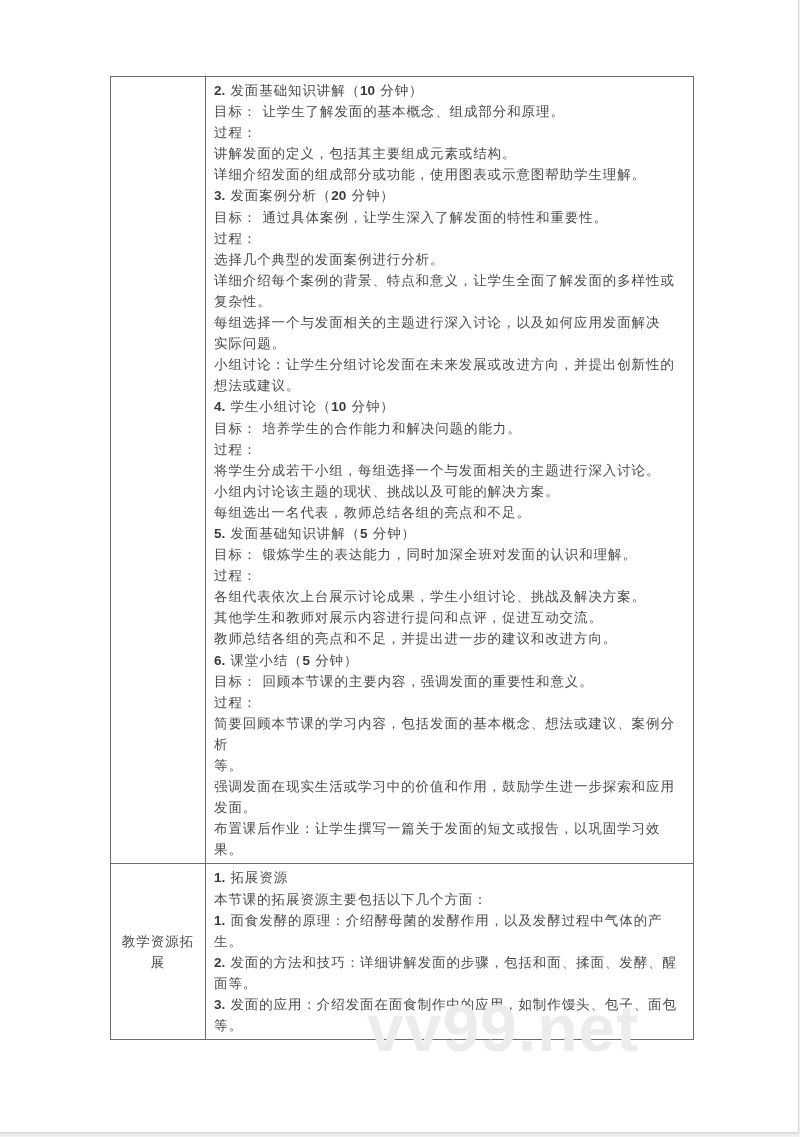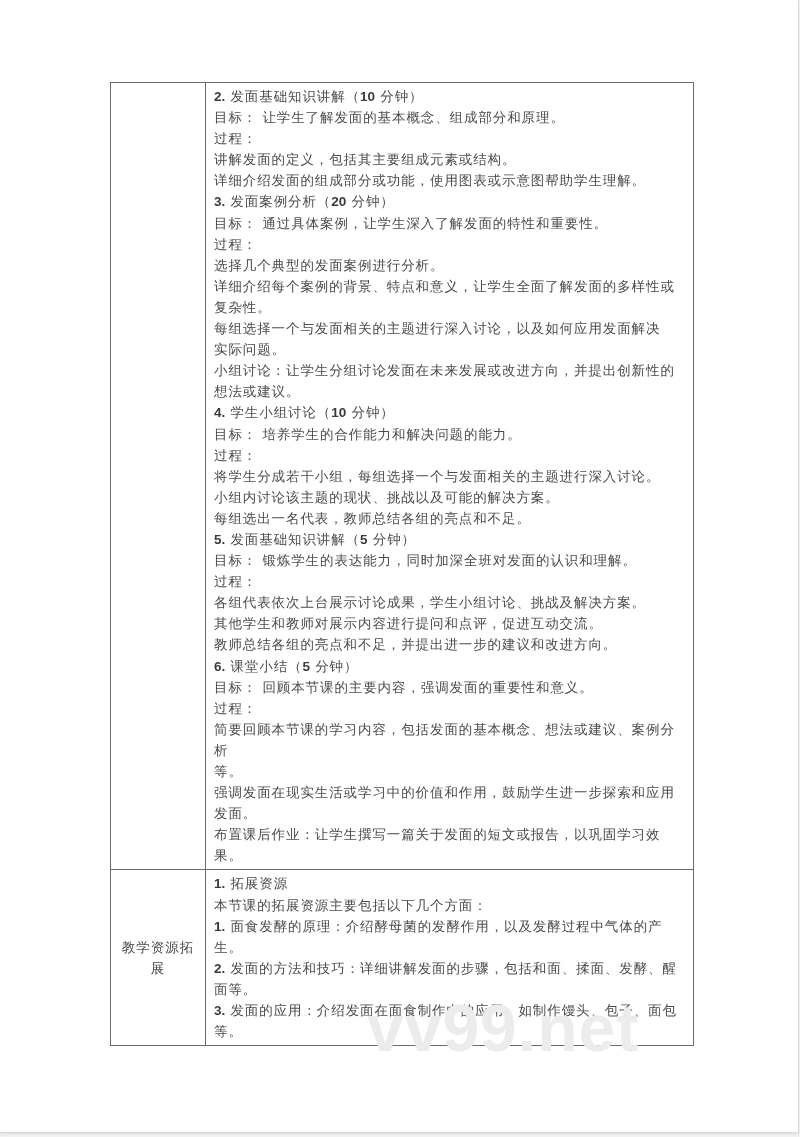--- a/index.html
+++ b/index.html
@@ -21,21 +21,21 @@
       width: 798px;
       height: 1132px;
       background: #ffffff;
       border-right: 1px solid #d8d8d8;
       border-bottom: 1px solid #d8d8d8;
       box-shadow: 0 2px 2px rgba(0,0,0,0.06);
     }
     .lesson-table {
       position: absolute;
       left: 110px;
-      top: 82px;
+      top: 76px;
       width: 584px;
       border-collapse: collapse;
       table-layout: fixed;
       color: #4a4a4a;
       font-size: 13.5px;
     }
     .lesson-table td {
       border: 1.5px solid #6a6a6a;
       padding: 0;
       vertical-align: top;

